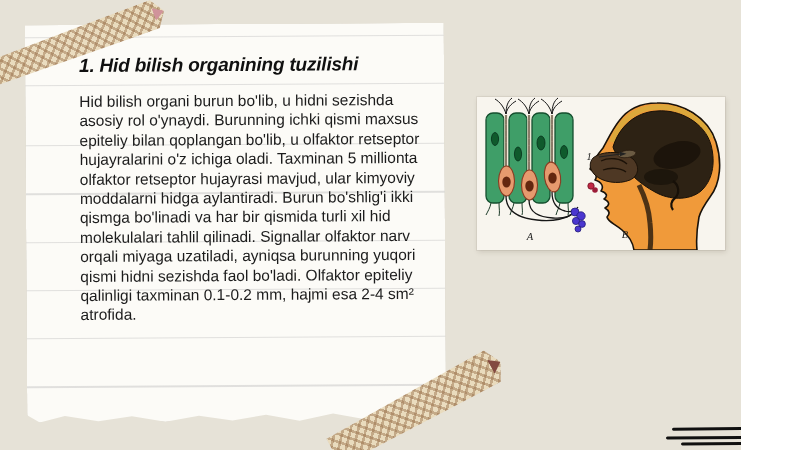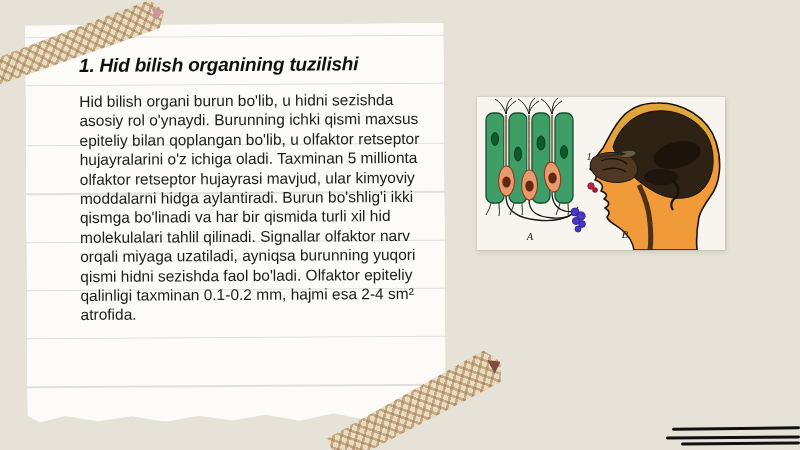--- a/index.html
+++ b/index.html
@@ -1,20 +1,20 @@
 <!DOCTYPE html>
 <html style="--background: #e6e2d7; --paper: #fcfbf7; --tape-base: #e9dabc; --cell-green: #3f9e68; --cell-green-dark: #0f5a2c; --receptor-salmon: #e69a6e; --receptor-nucleus: #63260f; --glomerulus-blue: #4b36cf; --head-orange: #f09a3a; --skull-yellow: #d9aa3c; --brain-dark: #2d2214; --nasal-brown: #4e3824; --berry-red: #c22845; --stroke-black: #19120a;"><head>
 <meta charset="utf-8">
 <style>
   * { margin:0; padding:0; box-sizing:border-box; }
   html,body { width:800px; height:450px; }
   body { font-family:"Liberation Sans", sans-serif; }
 
   .stage {
-    position:relative; width:800px; height:450px;
+    position:relative; width:741px; height:450px;
     background:var(--background,#e6e2d7);
     overflow:hidden;
   }
 
   
   .paper {
     position:absolute; left:26px; top:24px; width:419px; height:398px;
     background:
       repeating-linear-gradient(to bottom,
         rgba(0,0,0,0) 0px, rgba(0,0,0,0) 47px,

